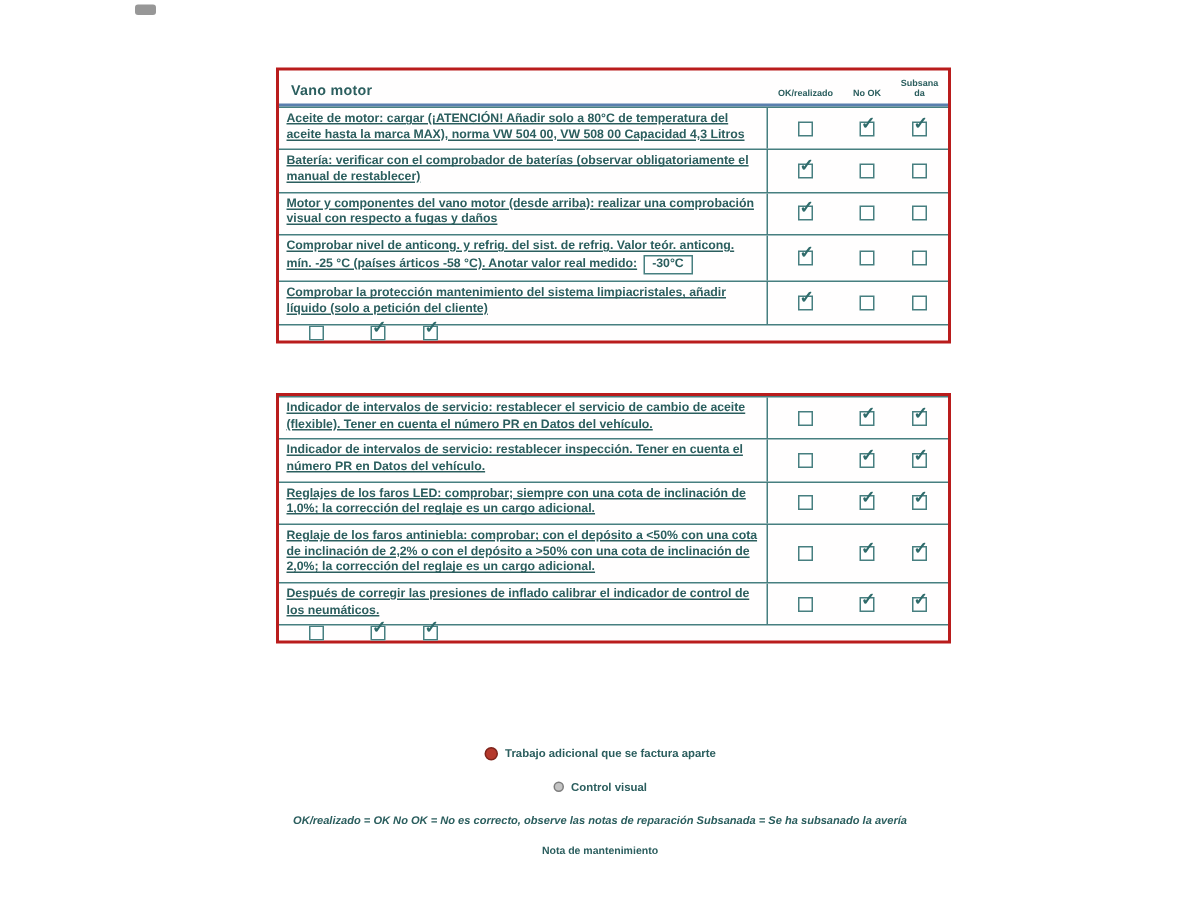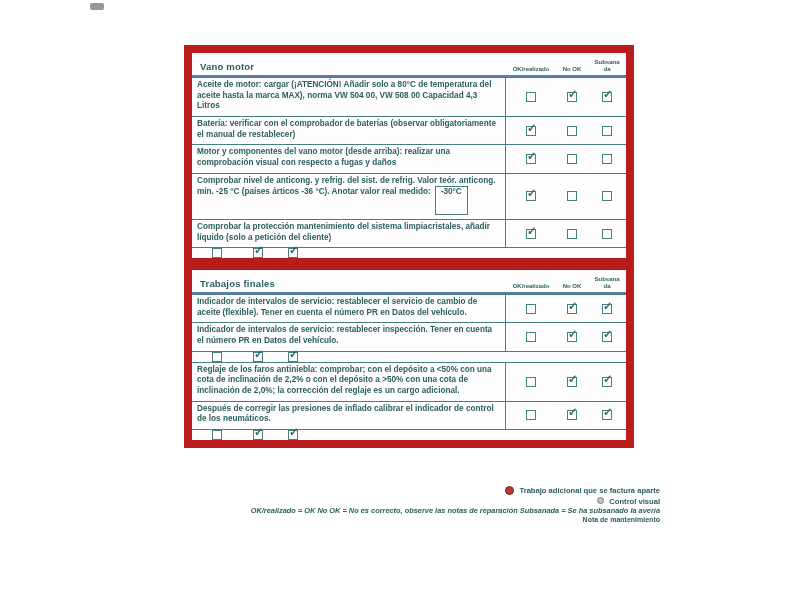--- a/index.html
+++ b/index.html
@@ -13,21 +13,21 @@
     overflow: hidden;
   }
   .scan-mark {
     position: absolute; left: 90px; top: 3px;
     width: 14px; height: 7px; background: #6b6b6b;
     border-radius: 2px; opacity: .7;
   }
   
   .table {
     position: absolute; left: 184px; width: 450px;
-    border: 8px solid #b91c1c; background: #fffefe;
+    border: 2px solid #b91c1c; background: #fffefe;
   }
   .thead {
     display: flex; align-items: flex-end;
     border-bottom: 2px solid #5a7fae;
     min-height: 24px; padding-top: 2px;
   }
   .table-title {
     flex: 1; font-size: 9.5px; font-weight: 700;
     padding: 4px 8px 3px;
     letter-spacing: .2px;
@@ -44,54 +44,54 @@
   .ch-nook .lbl, .ch-sub .lbl { width: 26px; word-break: break-all; }
   .ch-ok .lbl { white-space: nowrap; }
   .row {
     display: flex; align-items: stretch;
     border-top: 1.6px solid #477f80;
   }
   .cell-text {
     flex: 1;
     border-right: 1.6px solid #477f80;
     padding: 2px 6px 4px 5px;
-    font-size: 8.2px; font-weight: 700; line-height: 1.3;
+    font-size: 8.2px; font-weight: 700; line-height: 1.3; text-decoration: underline;
   }
   .cell-check { display: flex; align-items: center; justify-content: center; }
   .cb-ok { width: 50px; } .cb-nook { width: 32px; } .cb-sub { width: 38px; }
   .checkbox {
     width: 10px; height: 10px;
     border: 1.4px solid #477f80; background: #fff;
     position: relative;
   }
   .check {
     position: absolute; left: 0px; top: -4px;
     font-size: 11.5px; font-weight: 700; color: #2f6b6b;
     line-height: 1;
   }
   .value-box {
     display: inline-block;
     border: 1.3px solid #477f80;
-    padding: 0 5px 16px; margin-left: 4px;
+    padding: 0 5px 1px; margin-left: 4px;
     font-size: 8.2px; font-weight: 700;
   }
   .red-dot {
     display: inline-block; width: 9px; height: 9px;
     border-radius: 50%;
     background: #b5392c;
     border: 1px solid #7e241b;
     vertical-align: middle;
   }
   .red-dot.inline { margin-left: 5px; margin-top: -2px; }
   
   .legend {
     position: absolute; left: 140px; top: 484px; width: 520px;
     text-align: center; font-weight: 700; color: #2b5e5e;
   }
-  .legend-line { margin: 1px 0; font-size: 7.6px; text-align: right; }
+  .legend-line { margin: 13px 0; font-size: 7.6px; }
   .legend-line .txt { vertical-align: middle; }
   .legend-icon-gap { display: inline-block; width: 5px; }
   .visual-icon {
     display: inline-block; width: 7px; height: 7px;
     border-radius: 50%;
     background: #c4c4c4;
     border: 1.3px solid #7d7d7d;
     vertical-align: middle;
   }
   .legend-defs { font-size: 7.4px; font-style: italic; }
@@ -156,21 +156,21 @@
           </div>
         </div>
         <div class="cell-check cb-nook">
           <div class="checkbox"></div>
         </div>
         <div class="cell-check cb-sub">
           <div class="checkbox"></div>
         </div>
       </div>
       <div class="row">
-        <div class="cell-text"><span>Comprobar nivel de anticong. y refrig. del sist. de refrig. Valor teór. anticong. mín. -25 °C (países árticos -36 °C). Anotar valor real medido:</span><span class="value-box">-30°C</span></div>
+        <div class="cell-text"><span>Comprobar nivel de anticong. y refrig. del sist. de refrig. Valor teór. anticong. mín. -25 °C (países árticos -58 °C). Anotar valor real medido:</span><span class="value-box">-30°C</span></div>
         <div class="cell-check cb-ok">
           <div class="checkbox">
             <span class="check">✓</span>
           </div>
         </div>
         <div class="cell-check cb-nook">
           <div class="checkbox"></div>
         </div>
         <div class="cell-check cb-sub">
           <div class="checkbox"></div>
@@ -202,34 +202,20 @@
         <div class="cell-check cb-sub">
           <div class="checkbox">
             <span class="check">✓</span>
           </div>
         </div>
       </div>
     </div>
 </section>
 
 <section class="table" style="top:262px">
-  <div class="thead">
-    <div class="table-title">Trabajos finales</div>
-    <div class="col-heads">
-      <div class="col-head ch-ok">
-          <span class="lbl">OK/realizado</span>
-        </div>
-      <div class="col-head ch-nook">
-          <span class="lbl">No OK</span>
-        </div>
-      <div class="col-head ch-sub">
-          <span class="lbl">Subsanada</span>
-        </div>
-    </div>
-  </div>
   <div class="tbody">
       <div class="row">
         <div class="cell-text"><span>Indicador de intervalos de servicio: restablecer el servicio de cambio de aceite (flexible). Tener en cuenta el número PR en Datos del vehículo.</span></div>
         <div class="cell-check cb-ok">
           <div class="checkbox"></div>
         </div>
         <div class="cell-check cb-nook">
           <div class="checkbox">
             <span class="check">✓</span>
           </div>
@@ -250,20 +236,21 @@
             <span class="check">✓</span>
           </div>
         </div>
         <div class="cell-check cb-sub">
           <div class="checkbox">
             <span class="check">✓</span>
           </div>
         </div>
       </div>
       <div class="row">
+        <div class="cell-text"><span>Reglajes de los faros LED: comprobar; siempre con una cota de inclinación de 1,0%; la corrección del reglaje es un cargo adicional.</span></div>
         <div class="cell-check cb-ok">
           <div class="checkbox"></div>
         </div>
         <div class="cell-check cb-nook">
           <div class="checkbox">
             <span class="check">✓</span>
           </div>
         </div>
         <div class="cell-check cb-sub">
           <div class="checkbox">

